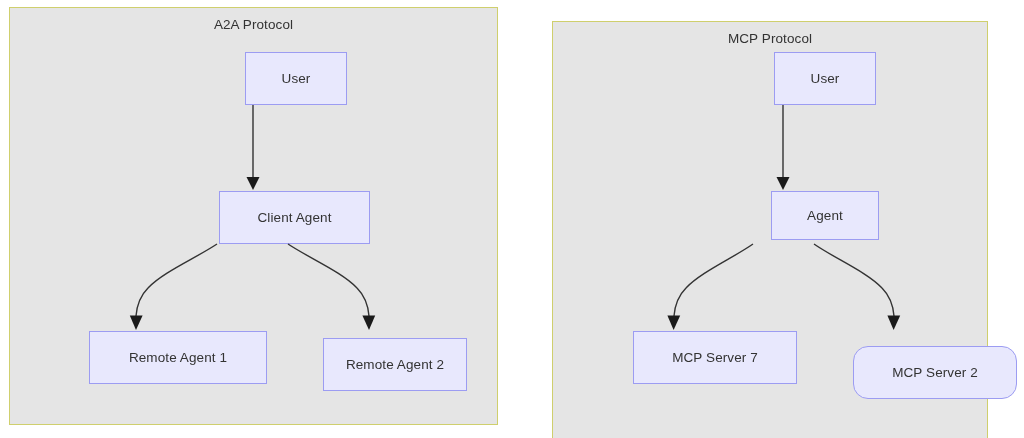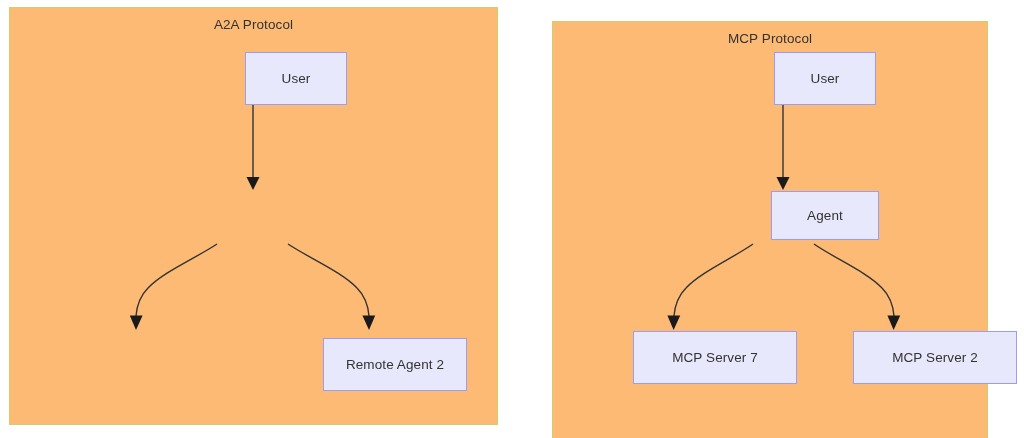--- a/index.html
+++ b/index.html
@@ -6,21 +6,21 @@
   html,body{margin:0;padding:0;background:#ffffff;}
   body{
     width:1024px;height:438px;overflow:hidden;position:relative;
     font-family:"Liberation Sans","DejaVu Sans",sans-serif;
     -webkit-font-smoothing:antialiased;
   }
   #canvas{position:absolute;left:0;top:0;width:1024px;height:438px;}
 
   .cluster{
     position:absolute;
-    background:#fdba74;
+    background:#e5e5e5;
     border:1.5px solid #cfcf6d;
     box-sizing:border-box;
   }
   .cluster-title{
     position:absolute;
     top:9px;left:0;right:0;
     text-align:center;
     font-size:13.5px;
     color:#333333;
     letter-spacing:.1px;
@@ -59,21 +59,27 @@
 <div id="canvas">
 
   <div class="cluster" style="left:9px;top:7px;width:489px;height:418px;">
     <div class="cluster-title">A2A Protocol</div>
   </div>
 
   <div class="node" style="left:203px;top:52px;width:102px;height:53px;">
     <span>User</span>
   </div>
 
+  <div class="node" style="left:177px;top:191px;width:151px;height:53px;">
+    <span>Client Agent</span>
+  </div>
 
+  <div class="node" style="left:47px;top:331px;width:178px;height:53px;">
+    <span>Remote Agent 1</span>
+  </div>
 
   <div class="node" style="left:281px;top:338px;width:144px;height:53px;">
     <span>Remote Agent 2</span>
   </div>
 
   <div class="cluster" style="left:552px;top:21px;width:436px;height:418px;padding-left:36px;">
     <div class="cluster-title">MCP Protocol</div>
   </div>
 
   <div class="node" style="left:732px;top:52px;width:102px;height:53px;">
@@ -81,21 +87,21 @@
   </div>
 
   <div class="node" style="left:729px;top:191px;width:108px;height:49px;">
     <span>Agent</span>
   </div>
 
   <div class="node" style="left:591px;top:331px;width:164px;height:53px;">
     <span>MCP Server 7</span>
   </div>
 
-  <div class="node" style="left:811px;top:331px;width:164px;height:53px;">
+  <div class="node" style="left:811px;top:346px;width:164px;height:53px;border-radius:15px;">
     <span>MCP Server 2</span>
   </div>
 
   <svg class="edges" viewBox="0 0 1024 438">
 
     <g>
       <path d="M253,105 L253,178"></path>
       <polygon points="246.5,177 259.5,177 253,190"></polygon>
     </g>
 

